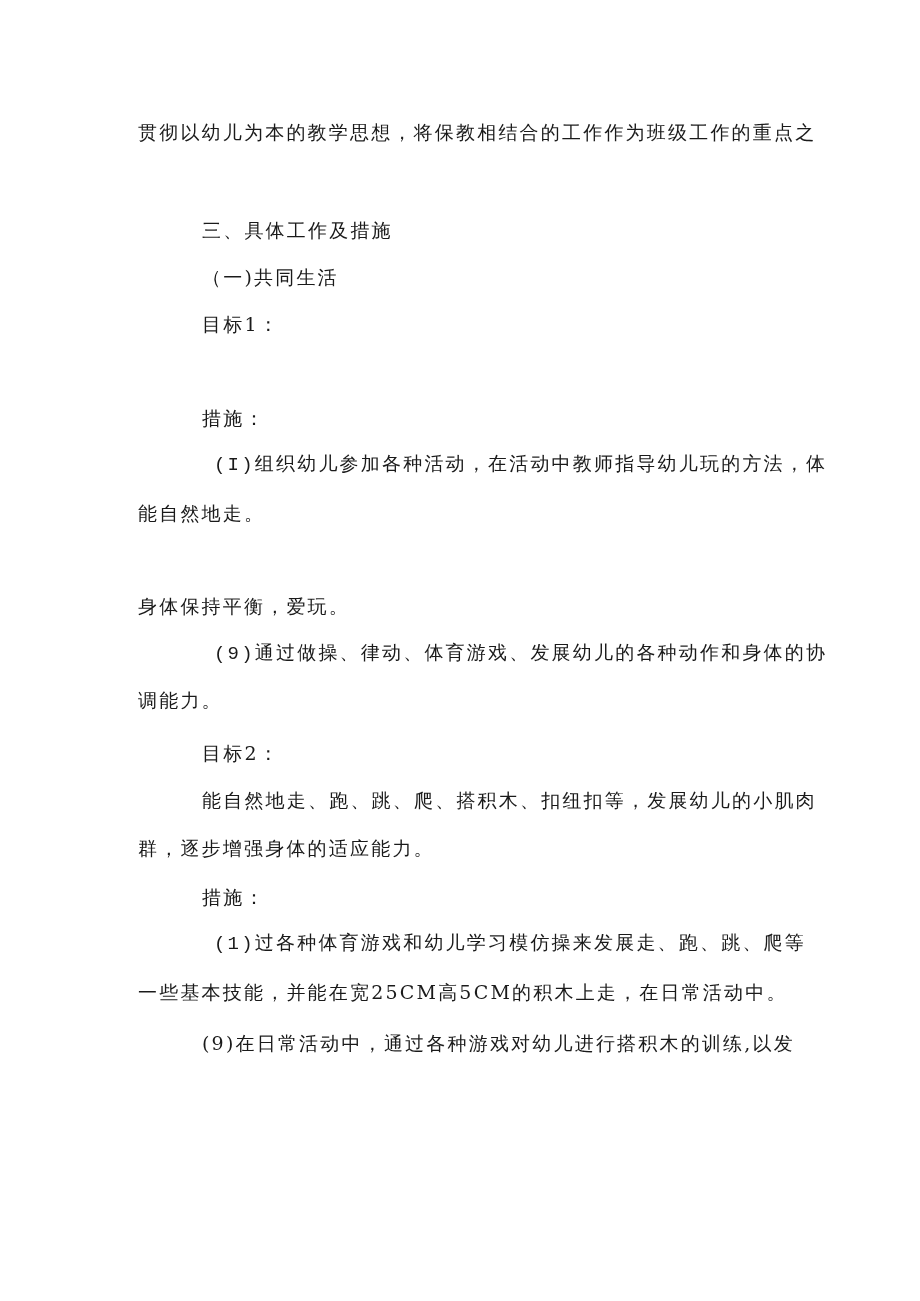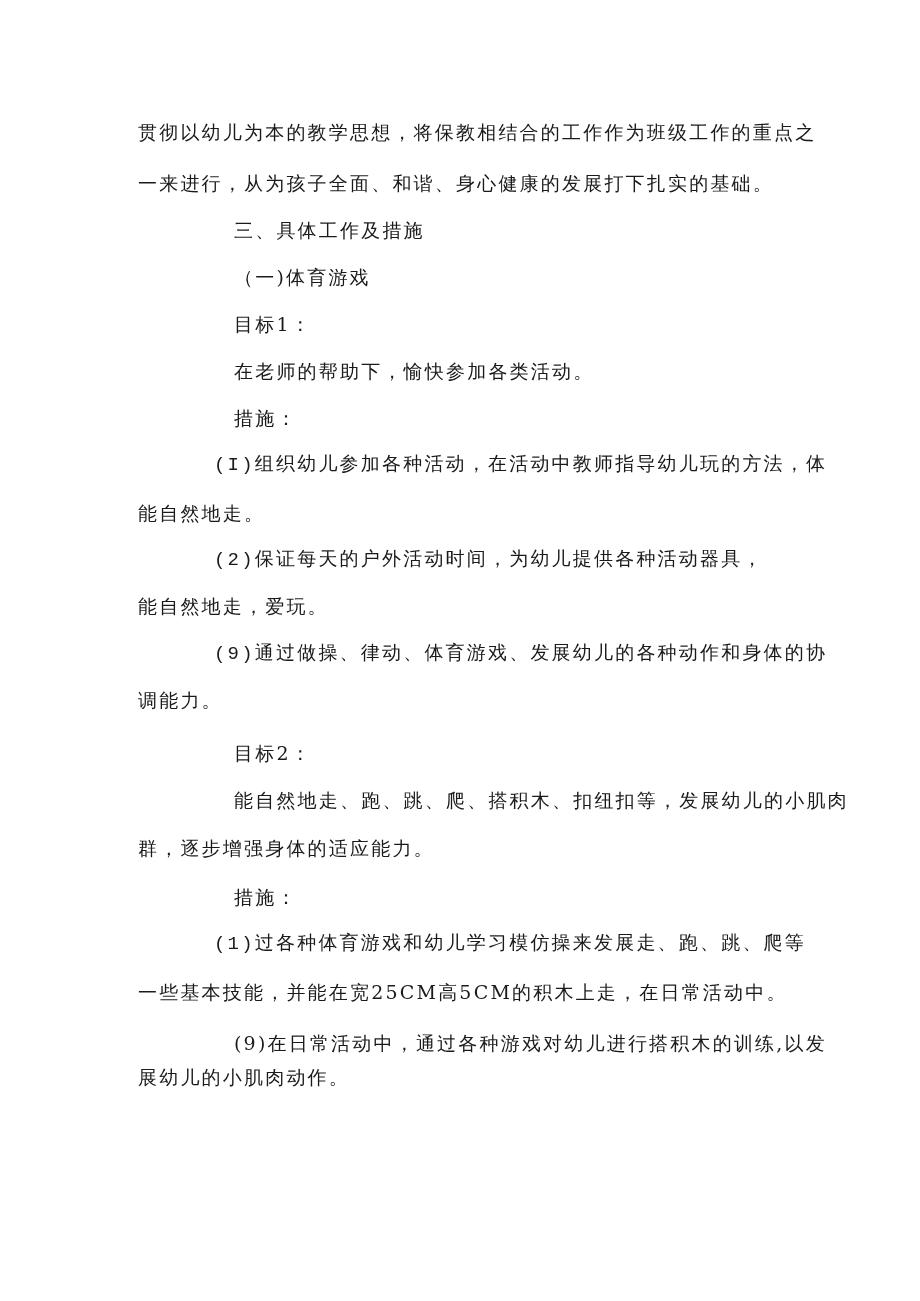--- a/index.html
+++ b/index.html
@@ -6,41 +6,37 @@
     body {
       width: 920px; height: 1301px; position: relative; overflow: hidden;
       font-family: "DejaVu Serif", "Liberation Serif", serif;
       color: #1a1a1a;
     }
     .page { position: absolute; left: 0; top: 0; width: 920px; height: 993px; }
     .line {
       position: absolute; left: 138px; white-space: nowrap;
       font-size: 19px; line-height: 24px; letter-spacing: 2.2px;
     }
-    .i1 { left: 202px; margin-left: 32px; }
+    .i1 { left: 202px; }
     .i2 { left: 214px; font-family: Liberation Mono, monospace; }
   </style>
 </head>
 <body>
 
 <div class="page">
   <div class="line" style="top:120px">贯彻以幼儿为本的教学思想，将保教相结合的工作作为班级工作的重点之</div>
-  <div class="line" style="top:171px">一来进行，从为孩子全面、和谐、身心健康的发展打下扎实的基础。</div>
   <div class="line i1" style="top:218px">三、具体工作及措施</div>
-  <div class="line i1" style="top:265px">（一)体育游戏</div>
+  <div class="line i1" style="top:265px">（一)共同生活</div>
   <div class="line i1" style="top:312px">目标1：</div>
-  <div class="line i1" style="top:359px">在老师的帮助下，愉快参加各类活动。</div>
   <div class="line i1" style="top:406px">措施：</div>
   <div class="line i2" style="top:453px">(I)组织幼儿参加各种活动，在活动中教师指导幼儿玩的方法，体</div>
   <div class="line" style="top:501px">能自然地走。</div>
-  <div class="line i2" style="top:548px">(2)保证每天的户外活动时间，为幼儿提供各种活动器具，</div>
-  <div class="line" style="top:594px">能自然地走，爱玩。</div>
+  <div class="line" style="top:594px">身体保持平衡，爱玩。</div>
   <div class="line i2" style="top:642px">(9)通过做操、律动、体育游戏、发展幼儿的各种动作和身体的协</div>
   <div class="line" style="top:688px">调能力。</div>
   <div class="line i1" style="top:741px">目标2：</div>
   <div class="line" style="top:836px">群，逐步增强身体的适应能力。</div>
   <div class="line i1" style="top:788px">能自然地走、跑、跳、爬、搭积木、扣纽扣等，发展幼儿的小肌肉</div>
   <div class="line i1" style="top:885px">措施：</div>
   <div class="line i2" style="top:932px">(1)过各种体育游戏和幼儿学习模仿操来发展走、跑、跳、爬等</div>
   <div class="line" style="top:980px">一些基本技能，并能在宽25CM高5CM的积木上走，在日常活动中。</div>
   <div class="line i1" style="top:1031px">(9)在日常活动中，通过各种游戏对幼儿进行搭积木的训练,以发</div>
-  <div class="line" style="top:1065px">展幼儿的小肌肉动作。</div>
 </div>
 
 </body></html>

